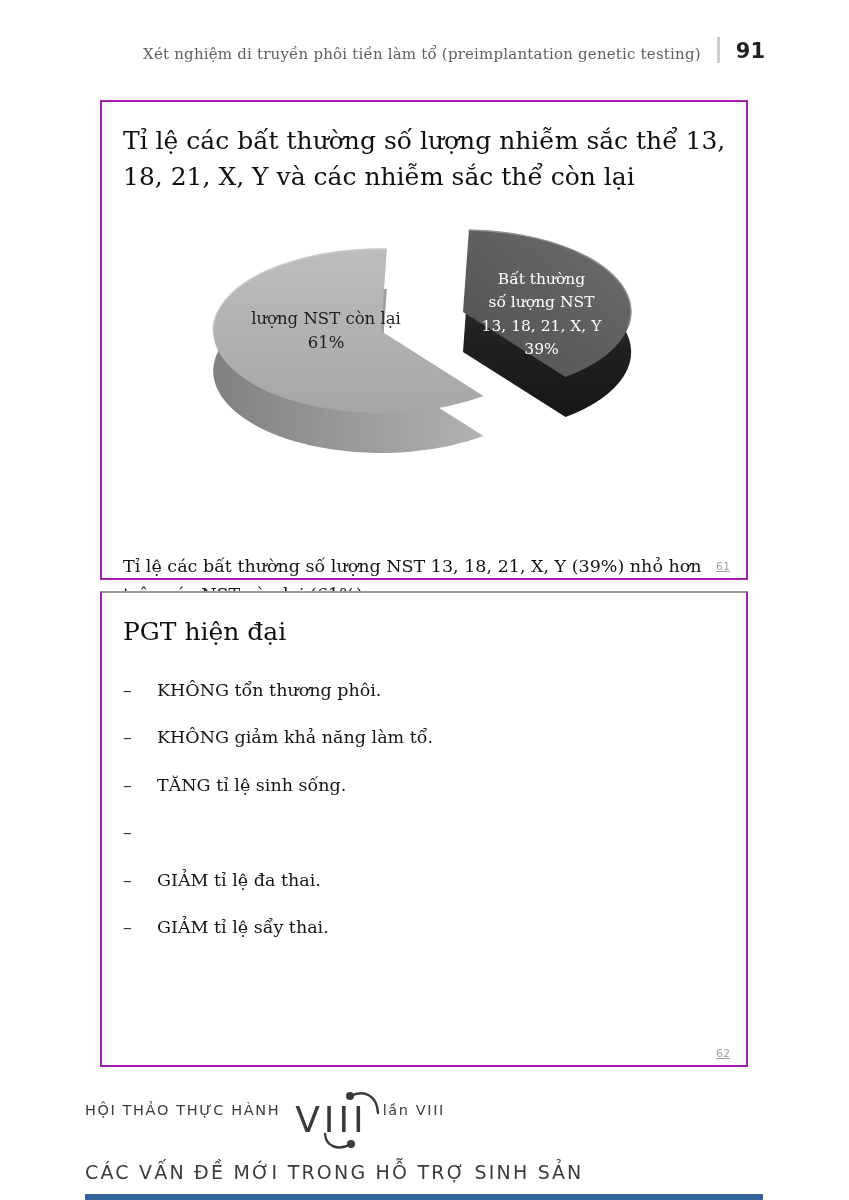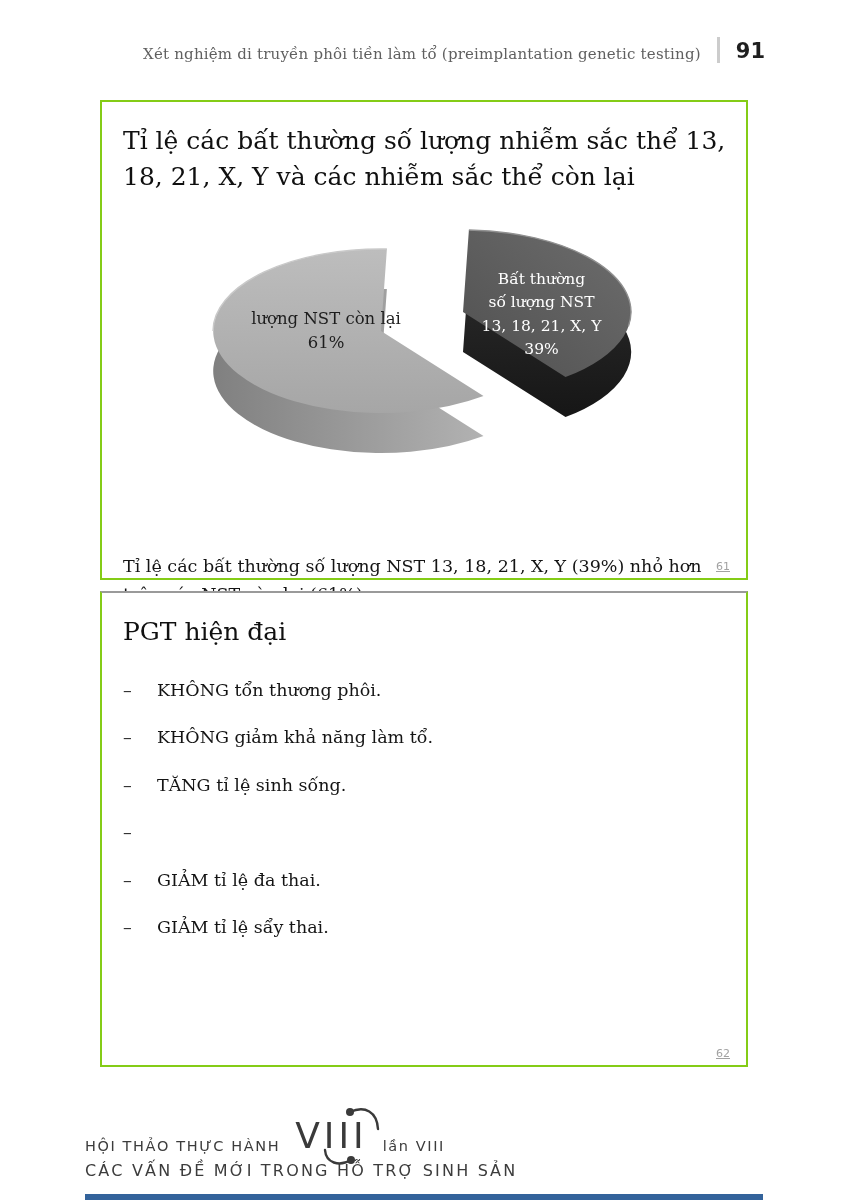--- a/index.html
+++ b/index.html
@@ -23,21 +23,21 @@
     width:3px;height:26px;background:#cccccc;
   }
   .header-pagenum{
     font-size:21px;font-weight:bold;color:#1f1f1f;
     font-family:"DejaVu Sans", sans-serif;
   }
 
   
   .slide{
     position:absolute;left:100px;width:644px;
-    background:#ffffff;border:2px solid #84cc16;
+    background:#ffffff;border:2px solid #a21caf;
   }
   .slide.box1{top:100px;height:476px;}
   .slide.box2{top:591px;height:472px;border-top-color:#9a9a9a;}
 
   .slide-title{
     position:absolute;top:21px;left:21px;right:18px;
     font-size:25px;line-height:1.45;color:#101010;
   }
 
   
@@ -73,32 +73,32 @@
     display:flex;margin-bottom:29px;
     font-size:17.5px;line-height:1.05;color:#141414;
   }
   .bullet-dash{width:34px;flex:0 0 34px;color:#2a2a2a;}
 
   
   .footer{
     position:absolute;left:85px;top:1102px;width:560px;
     font-family:"DejaVu Sans", sans-serif;color:#3c3c3c;
   }
-  .footer-row1{display:flex;align-items:flex-end;gap:13px;height:52px;}
+  .footer-row1{display:flex;align-items:flex-start;gap:13px;height:52px;}
   .f-pre,.f-post{
     font-size:14.5px;letter-spacing:1.6px;font-weight:500;
   }
   .logo{position:relative;display:inline-block;padding:0 2px;}
   .logo-text{
     font-size:36px;letter-spacing:4px;color:#3a3a3a;line-height:1;
     font-family:"DejaVu Sans", sans-serif;
   }
   .logo-arcs{position:absolute;left:-6px;top:-16px;pointer-events:none;}
   .footer-row2{
-    margin-top:7px;font-size:16px;letter-spacing:2.2px;font-weight:500;
+    margin-top:7px;font-size:19px;letter-spacing:2.2px;font-weight:500;
   }
   .footer-bar{
     position:absolute;left:85px;top:1194px;width:678px;height:6px;
     background:#33639b;
   }
 </style>
 </head>
 <body>
 
 <div class="page">

